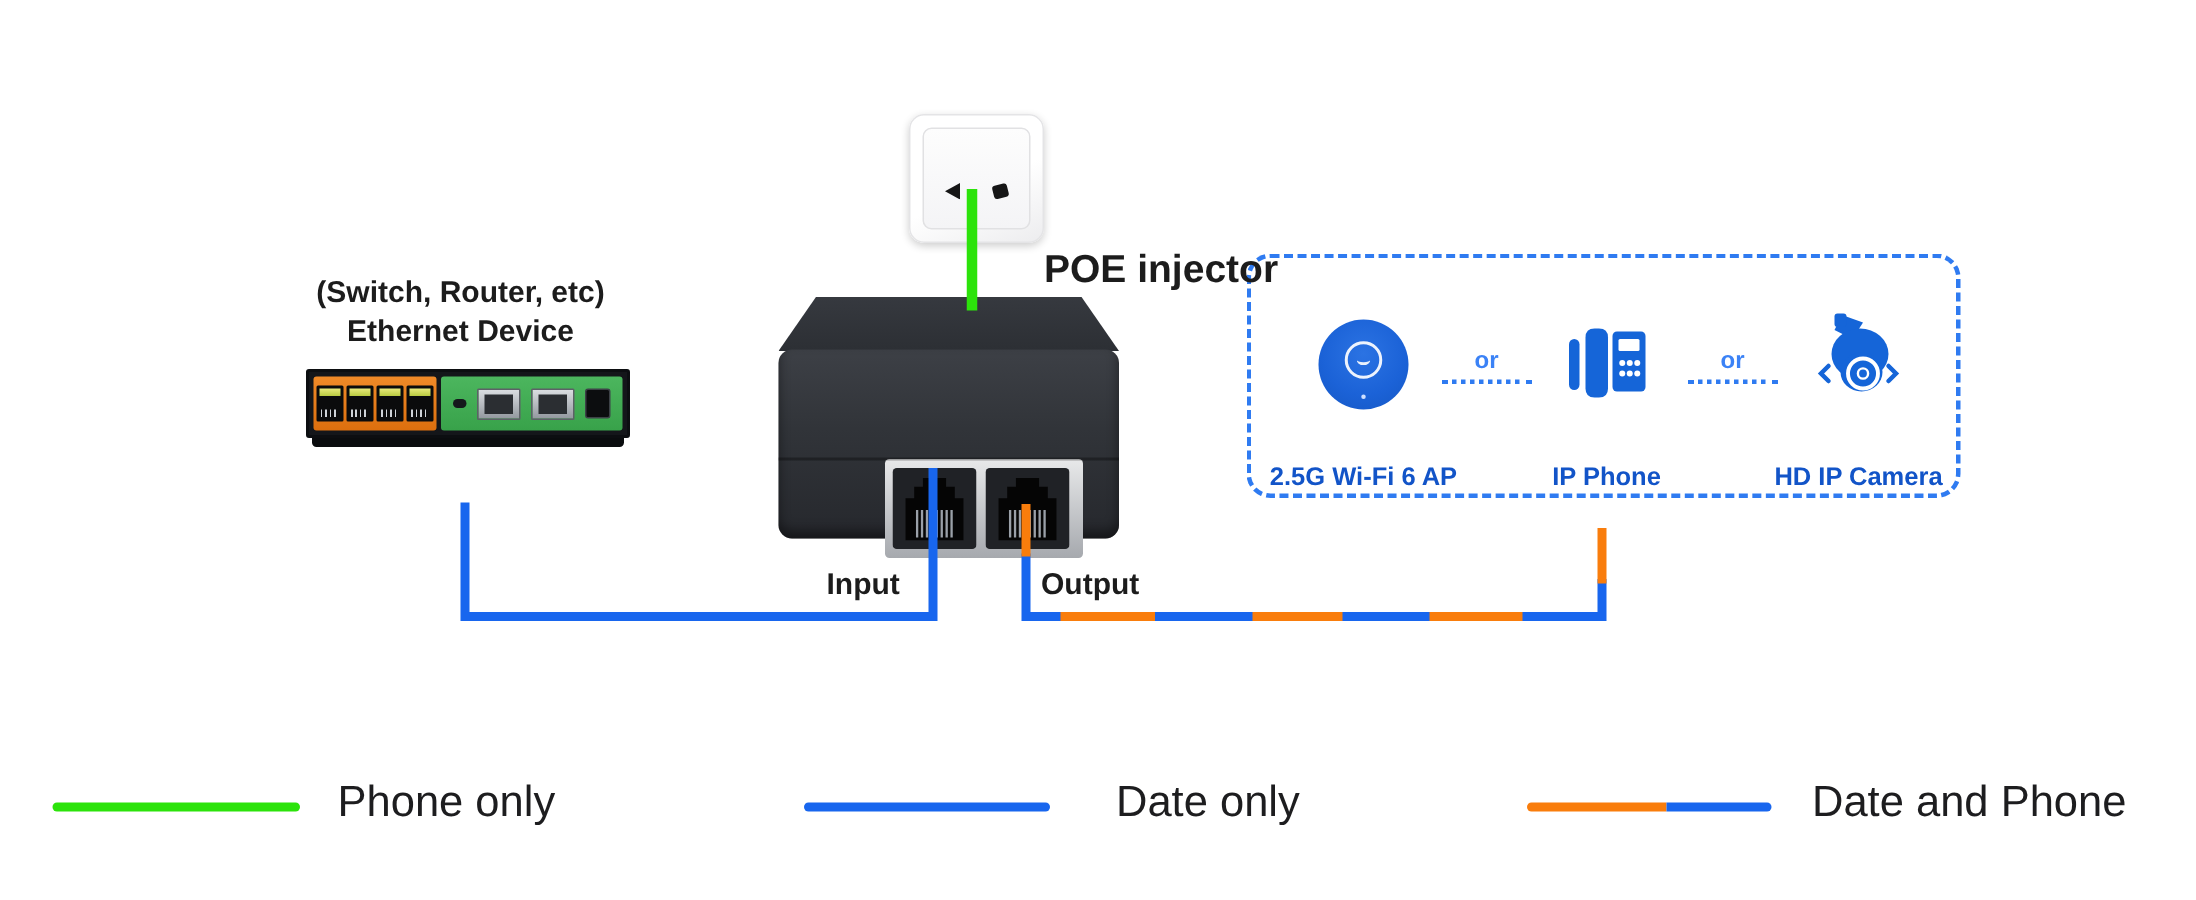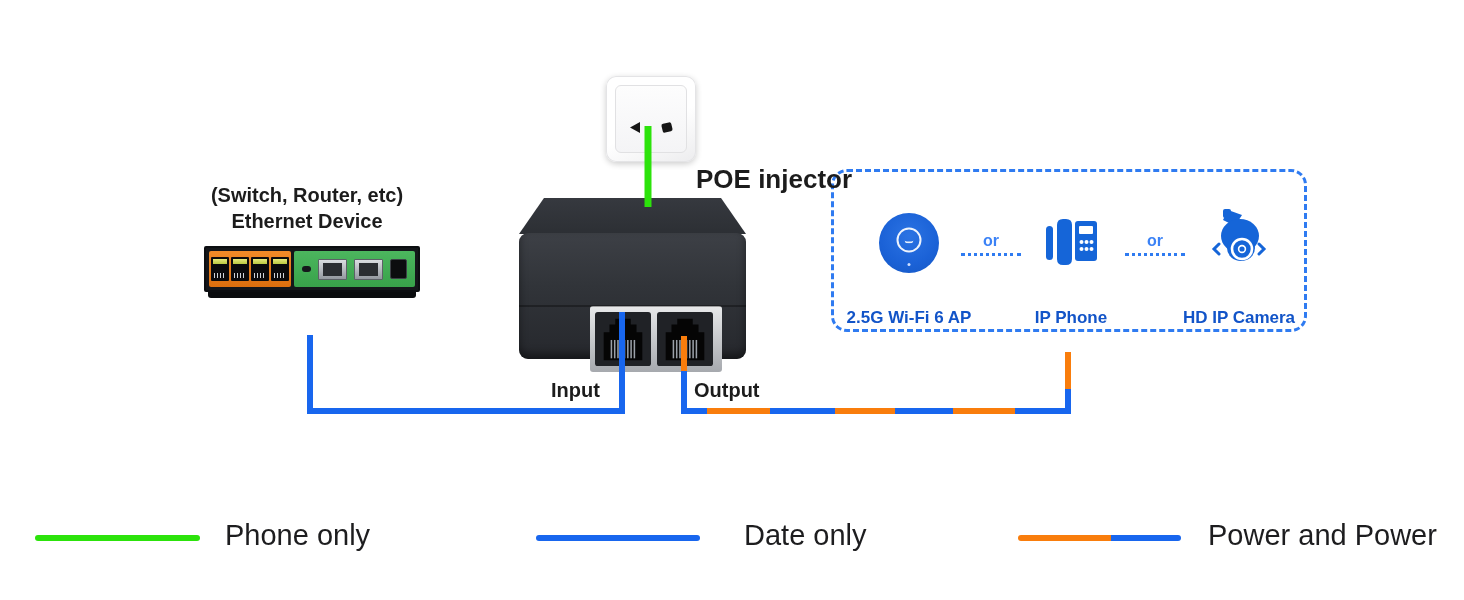--- a/index.html
+++ b/index.html
@@ -223,14 +223,14 @@
 
 <div>
   <div class="abs leg-line" style="left:35px;width:165px;background:#2ce30b;"></div>
   <div class="abs leg-text" style="left:225px;">Phone only</div>
 
   <div class="abs leg-line" style="left:536px;width:164px;background:#1866ee;"></div>
   <div class="abs leg-text" style="left:724px;margin-left:20px;">Date only</div>
 
   <div class="abs leg-line" style="left:1018px;width:93px;background:#f97d0c;border-radius:3px 0 0 3px;"></div>
   <div class="abs leg-line" style="left:1111px;width:70px;background:#1866ee;border-radius:0 3px 3px 0;"></div>
-  <div class="abs leg-text" style="left:1208px;">Power and Power</div>
+  <div class="abs leg-text" style="left:1208px;">Date and Phone</div>
 </div>
 
 </body></html>

